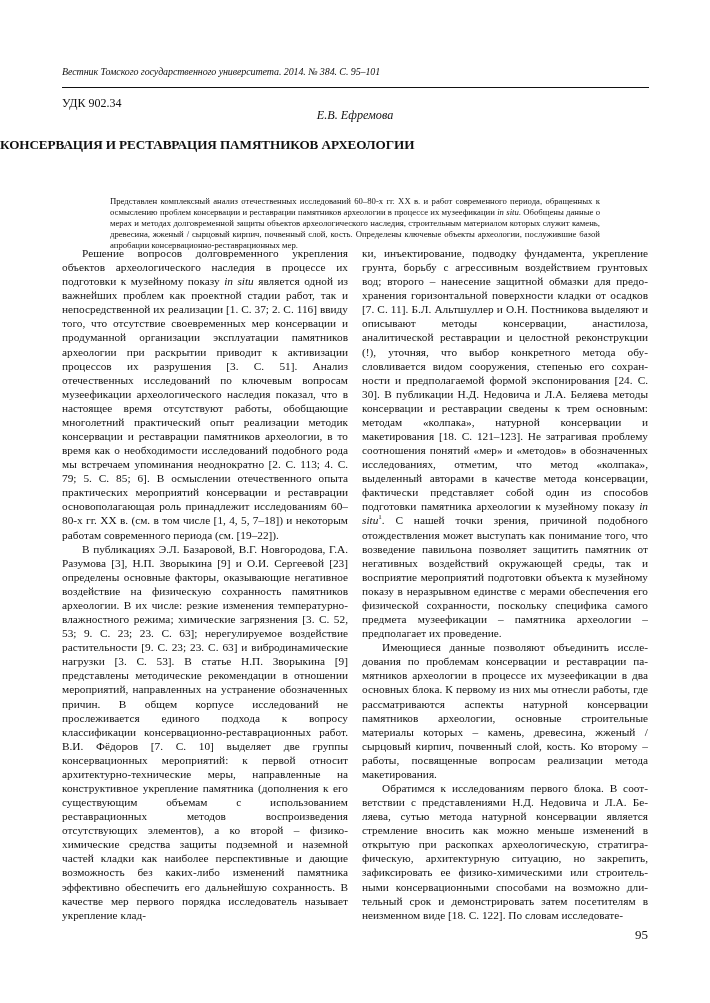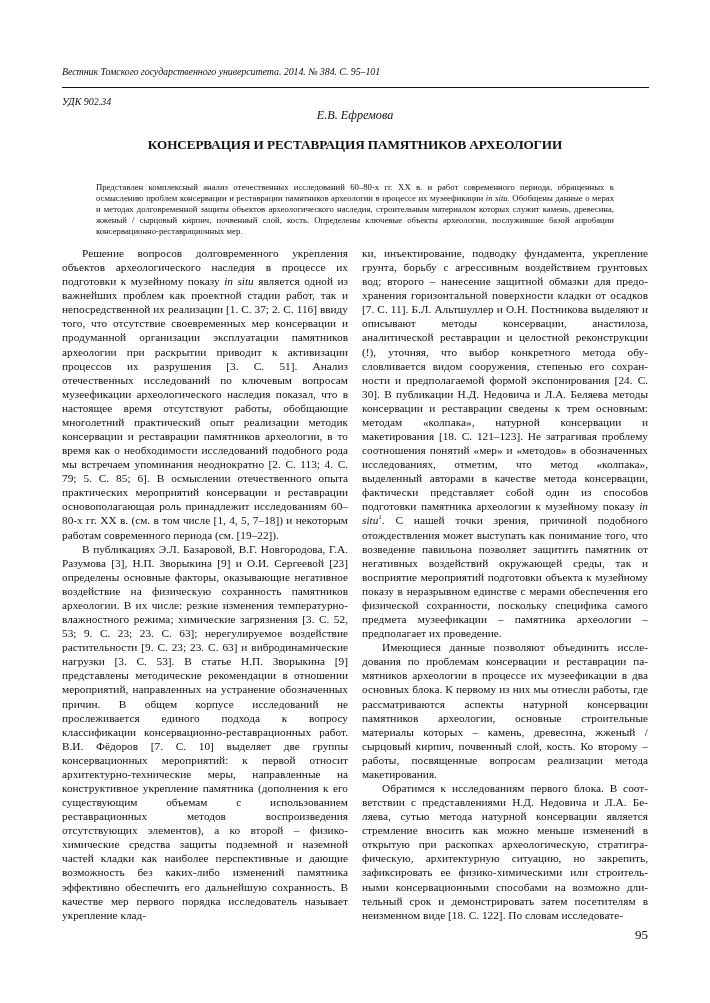--- a/index.html
+++ b/index.html
@@ -1,23 +1,23 @@
 <!DOCTYPE html>
 <html><head>
 <meta charset="utf-8">
 <style>
   html, body { margin:0; padding:0; background:#ffffff; }
   body { width:710px; height:1003px; position:relative; overflow:hidden; color:#111; font-family:"Liberation Serif", serif; }
   .journal { position:absolute; left:62px; top:66px; font-size:10px; font-style:italic; white-space:nowrap; letter-spacing:-0.1px; }
   .rule { position:absolute; left:62px; top:87px; width:587px; height:0; border-top:1.2px solid #111; }
-  .udk { position:absolute; left:62px; top:96px; font-size:10px;font-style:italic; }
+  .udk { position:absolute; left:62px; top:96px; font-size:12px; }
   .author { position:absolute; left:0; width:710px; top:108px; text-align:center; font-size:12.2px; font-style:italic; }
-  .title { position:absolute; left:0; width:710px; top:136px; text-align:center; font-size:13.2px; font-weight:bold; line-height:17px; letter-spacing:-0.1px; }
+  .title { position:absolute; left:0; width:710px; top:136px; font-size:13.2px; font-weight:bold; line-height:17px; letter-spacing:-0.1px; }
   .abstract { position:absolute; left:95px; width:520px; top:181px; font-size:8.7px; line-height:11.1px; text-align:justify; }
-  .abstract p { margin:1px; }
+  .abstract p { margin:15px; }
   .kw-label { font-weight:bold; }
   .col { position:absolute; top:246px; width:286px; font-size:11.3px; line-height:14.08px; text-align:justify; hyphens:manual; }
   .col p { margin:0; text-indent:20px; }
   .col p.cont { text-indent:0; }
   .col-left { left:62px; }
   .col-right { left:362px; }
   .it { font-style:italic; }
   sup { font-size:7px; line-height:0; vertical-align:super; }
   .pageno { position:absolute; left:635px; top:927px; font-size:13px; }
 </style>

